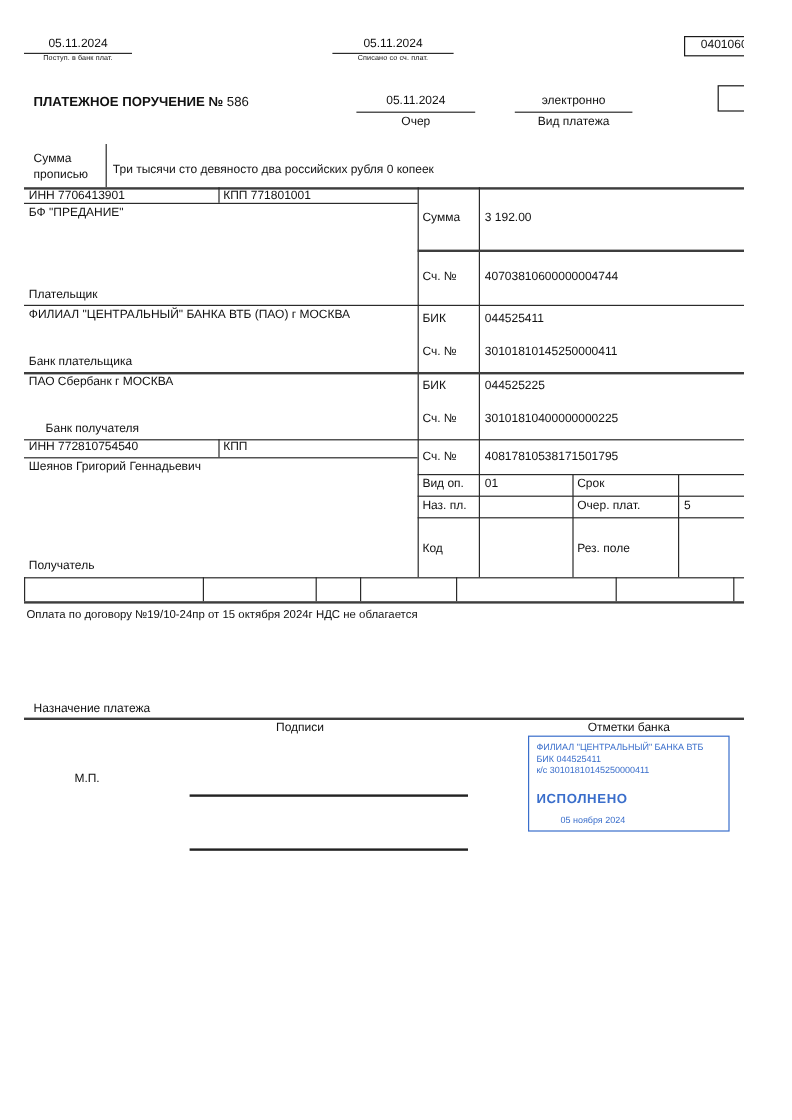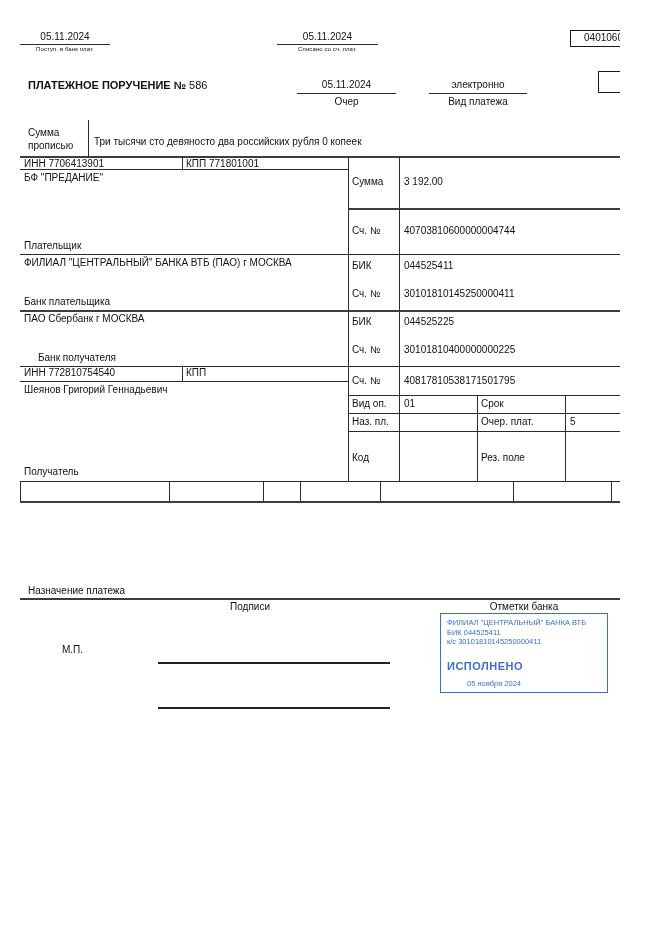--- a/index.html
+++ b/index.html
@@ -112,20 +112,21 @@
   <div class="hl thick" style="left:20px;top:501px;width:628px;"></div>
   <div class="vl" style="left:20px;top:481px;height:20px;"></div>
   <div class="vl" style="left:169px;top:481px;height:20px;"></div>
   <div class="vl" style="left:263px;top:481px;height:20px;"></div>
   <div class="vl" style="left:300px;top:481px;height:20px;"></div>
   <div class="vl" style="left:380px;top:481px;height:20px;"></div>
   <div class="vl" style="left:513px;top:481px;height:20px;"></div>
   <div class="vl" style="left:611px;top:481px;height:20px;"></div>
   <div class="vl" style="left:648px;top:481px;height:20px;"></div>
 
+  <div class="t" style="left:22px;top:508px;font-size:9.5px;">Оплата по договору №19/10-24пр от 15 октября 2024г НДС не облагается</div>
   <div class="t" style="left:28px;top:585px;">Назначение платежа</div>
   <div class="hl thick" style="left:20px;top:598px;width:620px;"></div>
 
   <div class="t c" style="left:200px;top:601px;width:100px;">Подписи</div>
   <div class="t c" style="left:440px;top:601px;width:168px;text-align:center;">Отметки банка</div>
   <div class="t" style="left:62px;top:644px;">М.П.</div>
   <div class="hl" style="left:158px;top:662px;width:232px;height:2px;background:#222;"></div>
   <div class="hl" style="left:158px;top:707px;width:232px;height:2px;background:#222;"></div>
 
   <div class="stamp" style="left:440px;top:613px;width:168px;height:80px;">

